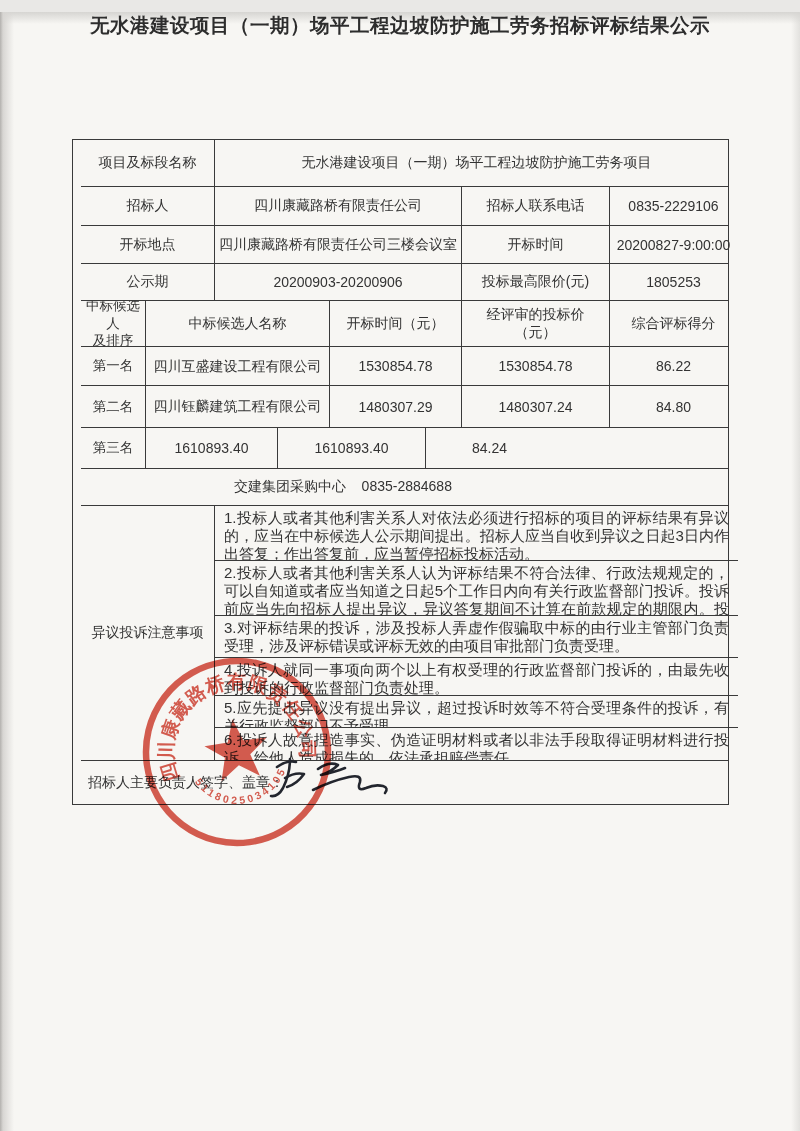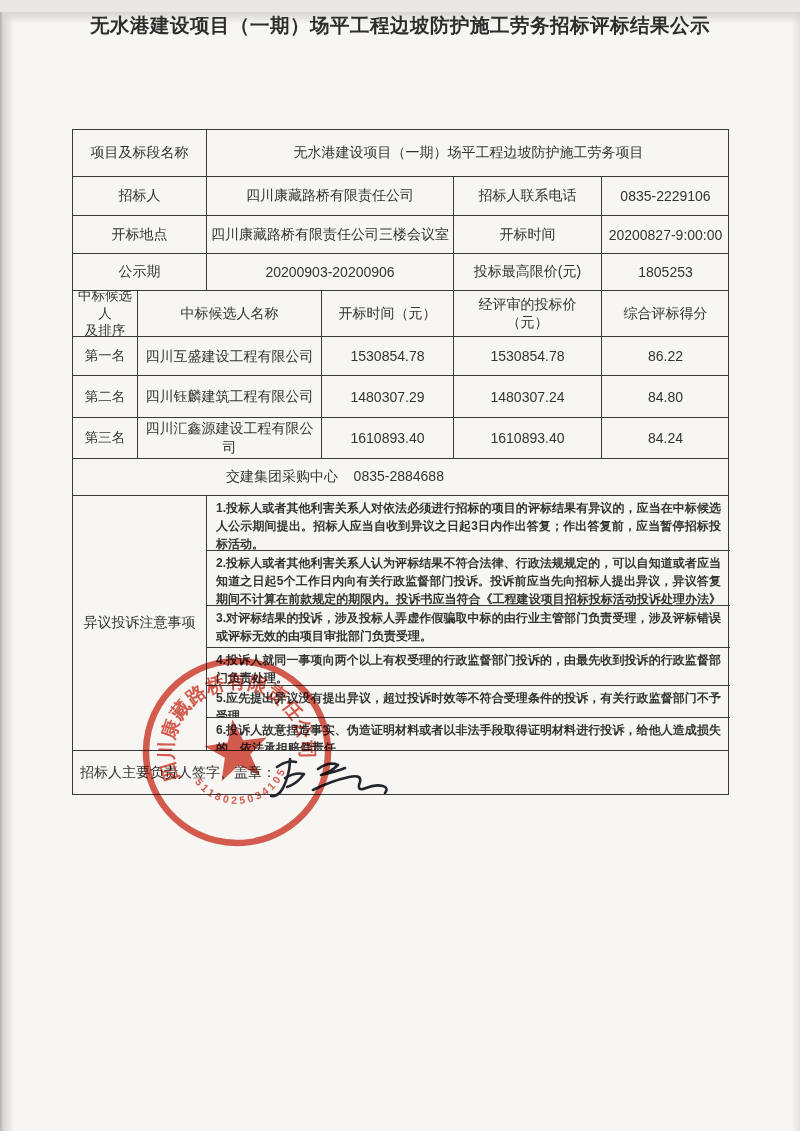--- a/index.html
+++ b/index.html
@@ -15,23 +15,23 @@
       linear-gradient(0deg, #e3e2df 0px, rgba(247,246,243,0) 10px),
       #f7f6f3;
     overflow:hidden;
   }
   .title {
     position:absolute; left:0; top:82; width:100%;
     text-align:center; font-size:19.5px; font-weight:bold; color:#2d2d2d;
     letter-spacing:0.5px;
   }
   .doc-table {
-    position:absolute; left:72px; top:117px; width:657px;
+    position:absolute; left:72px; top:127px; width:657px;
     border:1.5px solid #3a3a3a; background:transparent;
-    font-size:14px; color:#333;
+    font-size:14px; color:#333;padding-left:8px;
   }
   .trow { display:flex; width:100%; border-top:1.5px solid #3a3a3a; }
   .trow:first-child { border-top:none; }
   .c {
     display:flex; align-items:center; justify-content:center;
     text-align:center; border-left:1.5px solid #3a3a3a;
     padding:2px 4px; overflow:hidden;
   }
   .c:first-child { border-left:none; }
   .c.left { justify-content:flex-start; text-align:left; }
@@ -51,24 +51,23 @@
   .h-r4 { height:37px; } .h-r5 { height:46px; } .h-r6 { height:39px; }
   .h-r7 { height:42px; } .h-r8 { height:41px; } .h-r9 { height:37px; }
   .h-sig{ height:44px; }
   .notes-row { display:flex; width:100%; border-top:1.5px solid #3a3a3a; }
   .notes-label {
     width:133px; flex:none; display:flex; align-items:center; justify-content:center;
     text-align:center;
   }
   .notes-body { width:524px; flex:none; border-left:1.5px solid #3a3a3a; }
   .note-item {
-    font-size:12px; line-height:18px; padding:3px 9px 2px 9px;
+    font-size:15px; line-height:18px; padding:3px 9px 2px 9px;
     border-top:1.5px solid #3a3a3a; overflow:hidden; text-align:justify;
     color:#333;
-    font-weight:bold;
   }
   .note-item:first-child { border-top:none; }
   .n1 { height:54px; } .n2 { height:55px; } .n3 { height:42px; }
   .n4 { height:38px; } .n5 { height:32px; } .n6 { height:33px; }
   .sig-cell { width:657px; flex:none; padding-left:7px; }
   .supervise-val { white-space:pre; }
   .seal {
     position:absolute; left:137px; top:640px; width:200px; height:200px;
     mix-blend-mode:multiply; opacity:0.88; pointer-events:none;
   }
@@ -136,21 +135,20 @@
     <div class="trow h-r7">
       <div class="c w-rank">第二名</div>
       <div class="c w-name">四川钰麟建筑工程有限公司</div>
       <div class="c w-bid">1480307.29</div>
       <div class="c w-eval">1480307.24</div>
       <div class="c w-score">84.80</div>
     </div>
 
     <div class="trow h-r8">
       <div class="c w-rank">第三名</div>
-      <div class="c w-name">四川汇鑫源建设工程有限公司</div>
       <div class="c w-bid">1610893.40</div>
       <div class="c w-eval">1610893.40</div>
       <div class="c w-score">84.24</div>
     </div>
 
     <div class="trow h-r9">
       <div class="c w-rest supervise-val">交建集团采购中心    0835-2884688</div>
     </div>
 
     <div class="notes-row">

